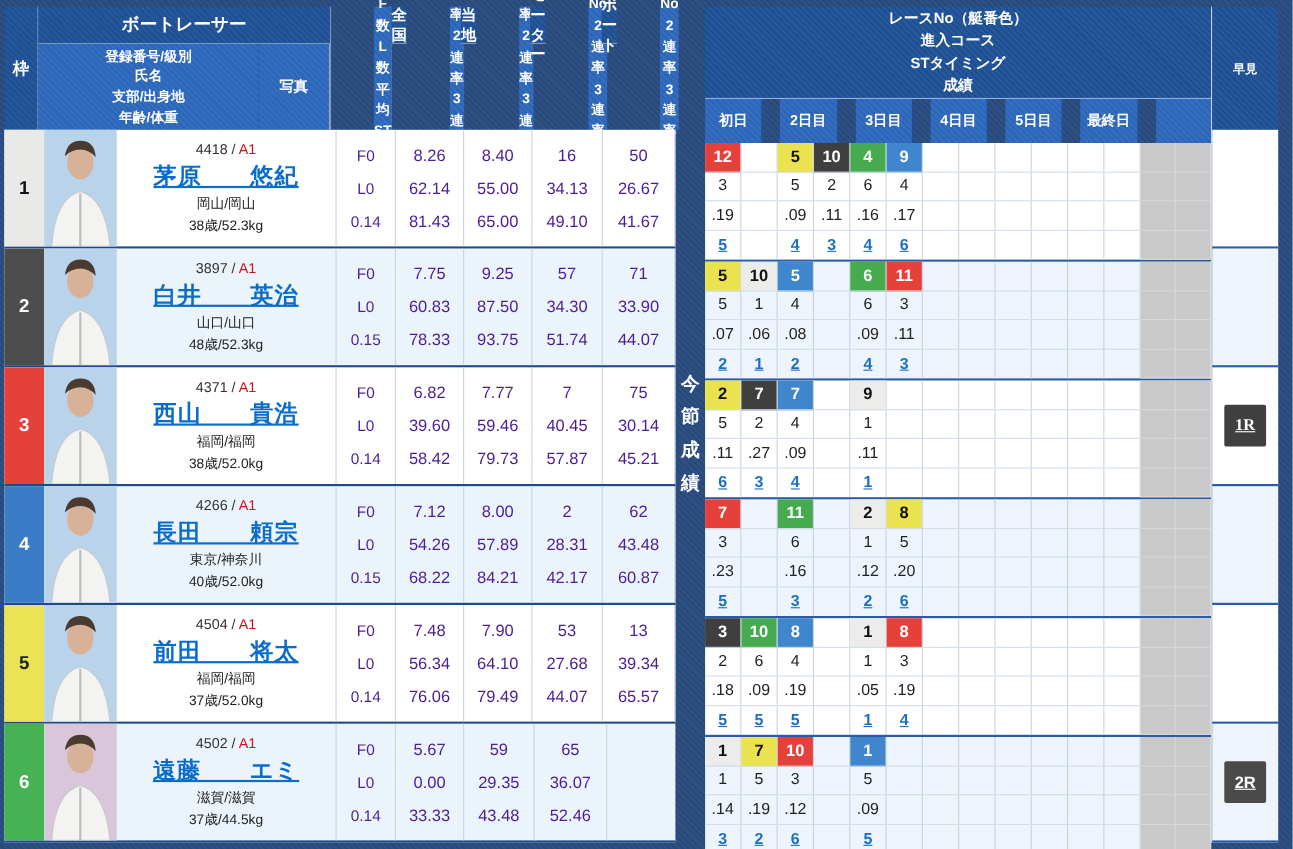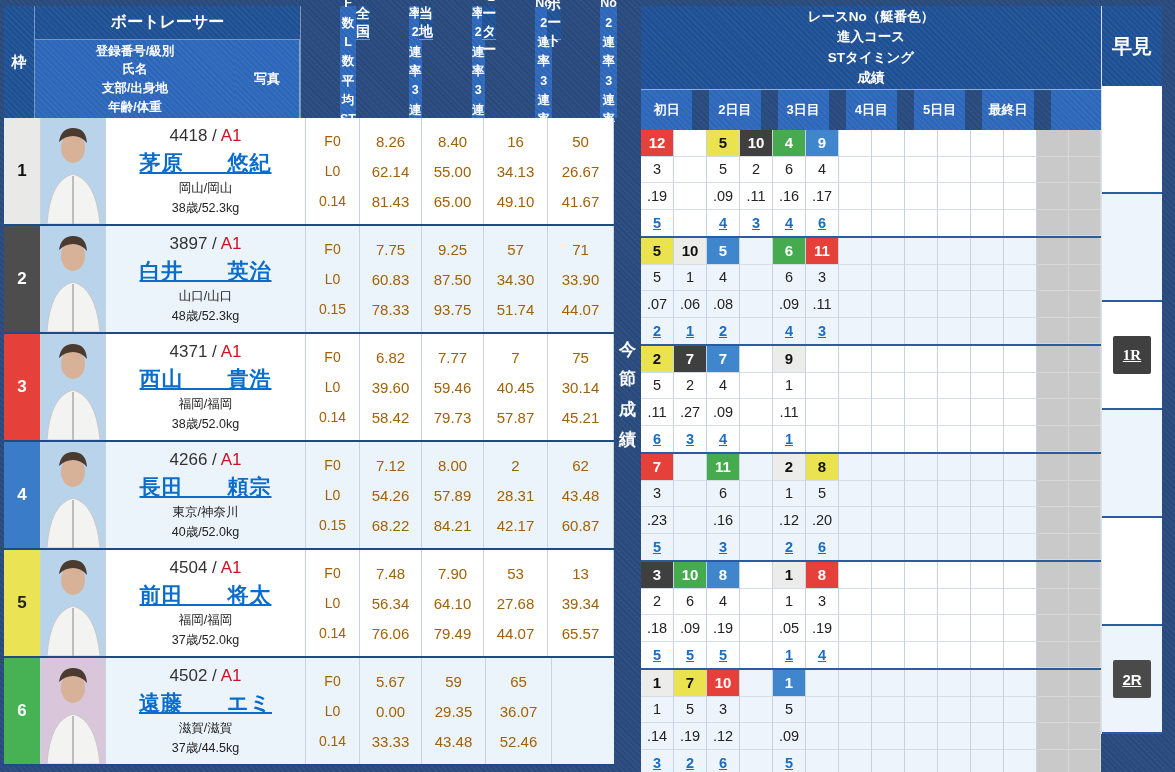--- a/index.html
+++ b/index.html
@@ -25,25 +25,25 @@
   .hstack .top{height:34px;font-size:14px;border-bottom:1px solid rgba(255,255,255,.4);}
   .hstack .bot{flex:1;font-size:12.5px;line-height:1.55;}
   .w54{width:54px}.w62{width:62px}.w64{width:64px}.w66{width:66px}
   .lrow{display:flex;height:108px;background:#fff;border-bottom:2px solid #1e4a87;box-sizing:border-box;}
   .lrow.alt{background:#ecf4fb;}
   .lrow>div{box-sizing:border-box;border-right:1px solid #c6d4e2;}
   .waku{width:37px;display:flex;align-items:center;justify-content:center;font-size:17px;font-weight:bold;}
   .photo{width:65px;position:relative;overflow:hidden;}
   .photo svg{display:block;width:65px;height:106px;}
   .linfo{width:200px;display:flex;flex-direction:column;align-items:center;justify-content:center;gap:3px;}
-  .regline{font-size:17px;color:#333;}
+  .regline{font-size:13px;color:#333;}
   .regline .cls{color:#cc1122;}
   .rname{font-size:21px;font-weight:bold;color:#0b6dcb;text-decoration:underline;letter-spacing:1px;cursor:pointer;}
   .branch,.ageweight{font-size:12.5px;color:#222;}
-  .statcol{display:flex;flex-direction:column;justify-content:space-around;align-items:center;font-size:15px;color:#a16207;padding:8px 0;}
+  .statcol{display:flex;flex-direction:column;justify-content:space-around;align-items:center;font-size:15px;color:#4c1d95;padding:8px 0;}
   .flcol{font-size:14px;}
   
   .strip{width:27px;height:760px;display:flex;align-items:center;justify-content:center;}
   .strip span{writing-mode:vertical-rl;text-orientation:upright;letter-spacing:30px;font-size:17px;font-weight:bold;color:#fff;}
   
   .rtable{width:460px;display:flex;flex-direction:column;}
   .rh-top{height:84px;font-size:13.5px;line-height:1.5;border-bottom:1px solid #8fb0d8;box-sizing:border-box;}
   .rh-days{display:flex;height:40px;gap:16px;}
   .rh-days .day{width:66px;font-size:13px;border-right:1px solid #1d4f94;box-sizing:border-box;}
   .rh-days .dayempty{width:64px;}
@@ -52,21 +52,21 @@
   .subcol{width:33px;display:flex;flex-direction:column;border-right:1px solid #c6d4e2;box-sizing:border-box;}
   .subcol .cell{height:26.5px;display:flex;align-items:center;justify-content:center;font-size:14.5px;color:#222;border-bottom:1px solid #d2dde8;box-sizing:border-box;}
   .subcol .cell:last-child{border-bottom:none;}
   .subcol .badge{font-weight:bold;font-size:15px;}
   .subcol a.result{color:#1a6fc4;font-weight:bold;text-decoration:underline;cursor:pointer;}
   .subcol.gray{width:32px;background:#c9c9c9;}
   .subcol.gray .cell{border-bottom:1px solid #d8d8d8;}
   .subcol.gray{border-right:1px solid #d8d8d8;}
   
   .hayami{width:60px;display:flex;flex-direction:column;border-left:1px solid #d8e2ee;}
-  .hayami-h{height:80px;font-size:20px;}
+  .hayami-h{height:112px;font-size:11px;}
   .hcellq{height:108px;display:flex;align-items:center;justify-content:center;background:#fff;border-bottom:2px solid #2a5ca6;box-sizing:border-box;}
   .hcellq.alt{background:#edf4fb;}
   .hbadge{width:38px;height:38px;display:flex;align-items:center;justify-content:center;color:#fff;font-weight:bold;font-size:15px;text-decoration:underline;border-radius:2px;cursor:pointer;}
 </style>
 </head>
 <body>
 
 <div class="page">
 
   <div class="ltable">

